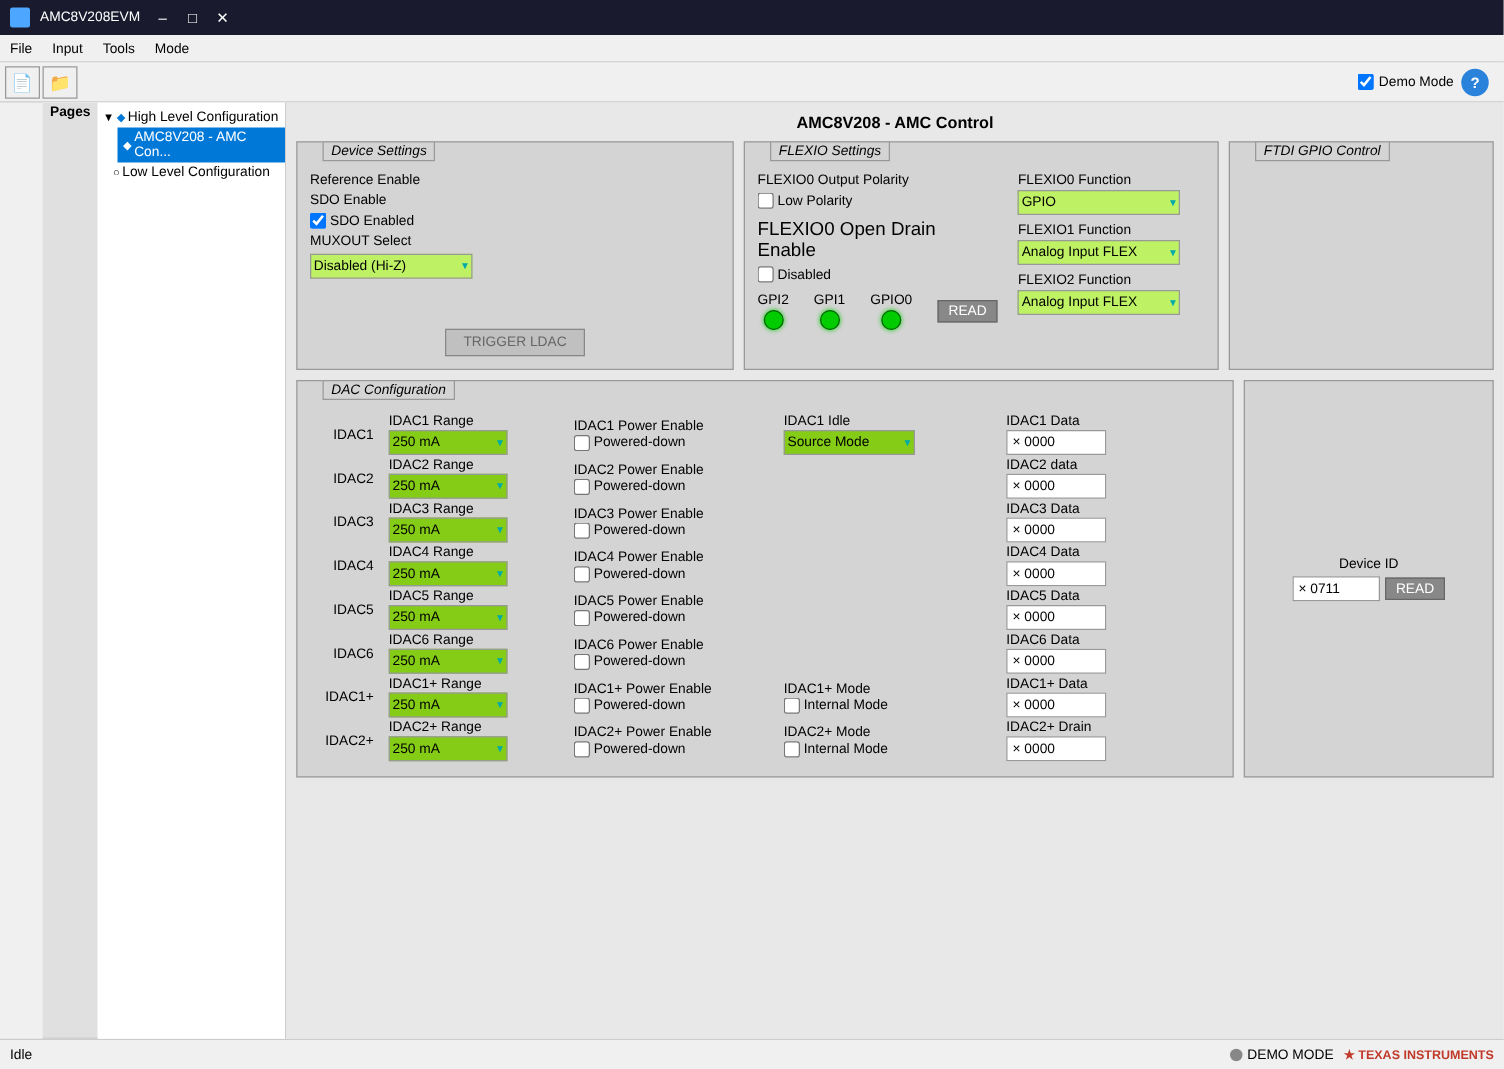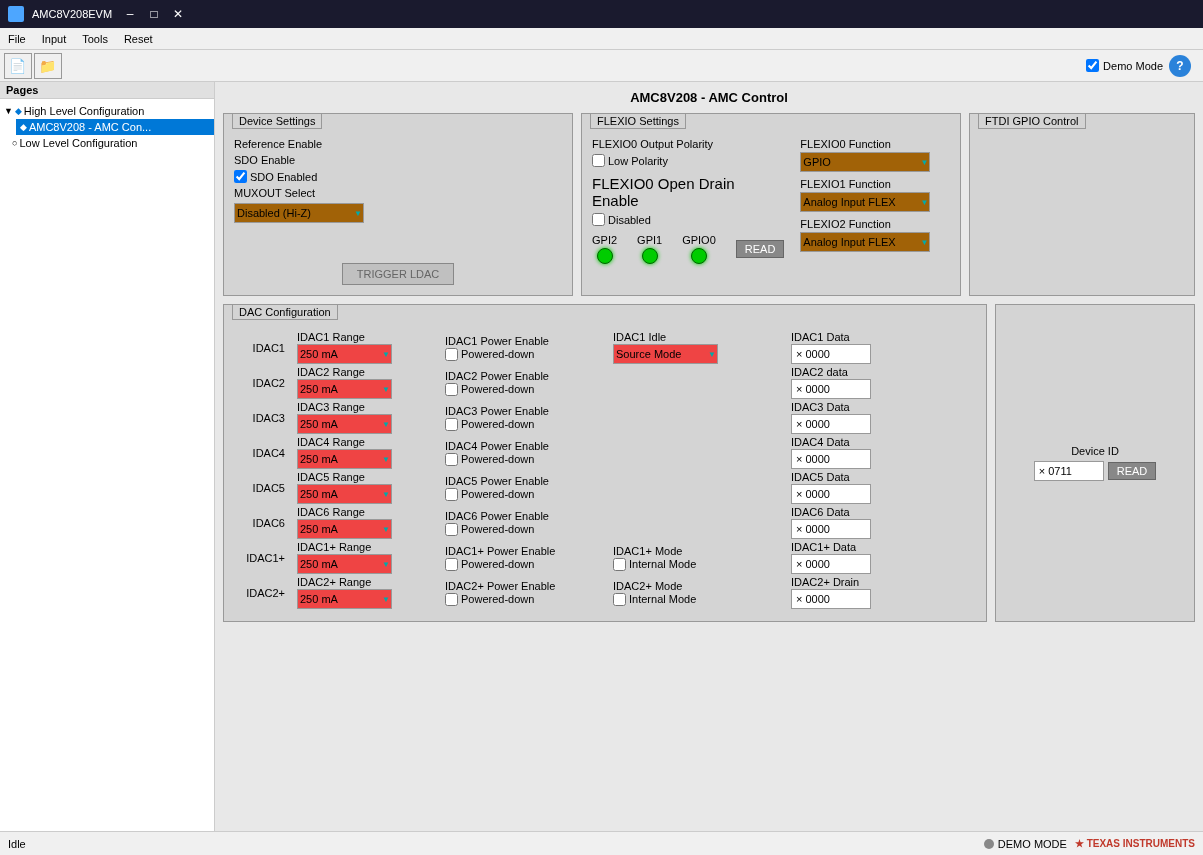--- a/index.html
+++ b/index.html
@@ -71,25 +71,26 @@
     }
 
     
     .main-layout {
       display: flex;
       height: calc(855px - 28px - 22px - 32px - 24px);
     }
 
     
     .sidebar {
-      width: 215px;
+      width: 195px;
       background: #fff;
       border-right: 1px solid #ccc;
       display: flex;
-      flex-direction: column;
+      flex-direction: row;
+      margin-left: 34px;
     }
     .sidebar-header {
       background: #e0e0e0;
       padding: 2px 6px;
       font-weight: bold;
       font-size: 11px;
       border-bottom: 1px solid #ccc;
     }
     .sidebar-content {
       flex: 1;
@@ -130,46 +131,47 @@
     
     .panel {
       background: #d4d4d4;
       border: 1px solid #999;
       padding: 10px;
       position: relative;
     }
     .panel-title {
       position: absolute;
       top: -1px;
-      left: 8px;
+      left: 20px;
       background: #d4d4d4;
       border: 1px solid #999;
       padding: 1px 6px;
       font-size: 11px;
+      font-style: italic;
     }
     .panel-body { margin-top: 14px; }
 
     
     .device-settings-panel { width: 350px; }
 
     
     .field-row {
       display: flex;
       align-items: flex-end;
       margin-bottom: 4px;
       gap: 4px;
     }
     .checkbox-label { display: flex; align-items: center; gap: 3px; font-size: 11px; }
     .checkbox-label input[type=checkbox] { margin: 0; }
     
     select {
       font-size: 11px;
       padding: 1px 2px;
       border: 1px solid #999;
-      background: #ef4444;
+      background: #84cc16;
       height: 20px;
     }
     input[type=text] {
       font-size: 11px;
       padding: 1px 4px;
       border: 1px solid #999;
       height: 20px;
       background: #fff;
     }
 
@@ -266,21 +268,21 @@
 
     
     .select-wrapper {
       position: relative;
       display: inline-block;
     }
     .select-wrapper select {
       appearance: none;
       -webkit-appearance: none;
       padding-right: 20px;
-      background: #a16207;
+      background: #bef264;
     }
     .select-arrow {
       position: absolute;
       right: 2px;
       top: 50%;
       transform: translateY(-50%);
       pointer-events: none;
       font-size: 8px;
       color: #00aaaa;
     }
@@ -304,21 +306,21 @@
     <button class="title-bar-btn">–</button>
     <button class="title-bar-btn">□</button>
     <button class="title-bar-btn close">✕</button>
   </div>
 </div>
 
 <div class="menu-bar">
   <div class="menu-item">File</div>
   <div class="menu-item">Input</div>
   <div class="menu-item">Tools</div>
-  <div class="menu-item">Reset</div>
+  <div class="menu-item">Mode</div>
 </div>
 
 <div class="toolbar">
   <button class="toolbar-btn">📄</button>
   <button class="toolbar-btn">📁</button>
   <div class="demo-mode-area">
     <label class="demo-mode-checkbox">
       <input type="checkbox" checked="" style="">
       <span>Demo Mode</span>
     </label>

